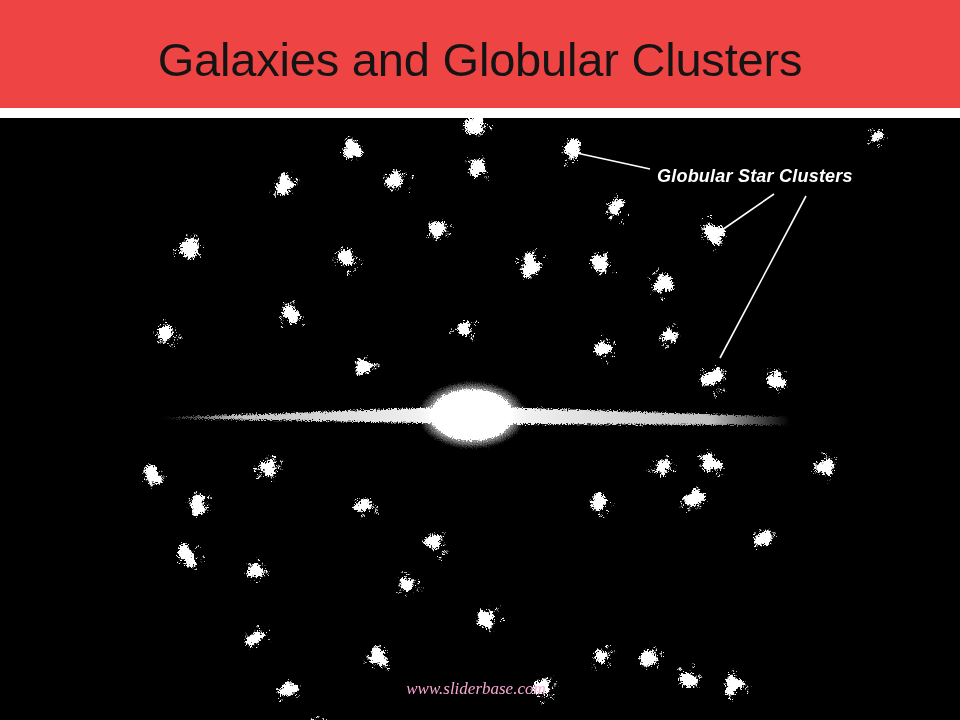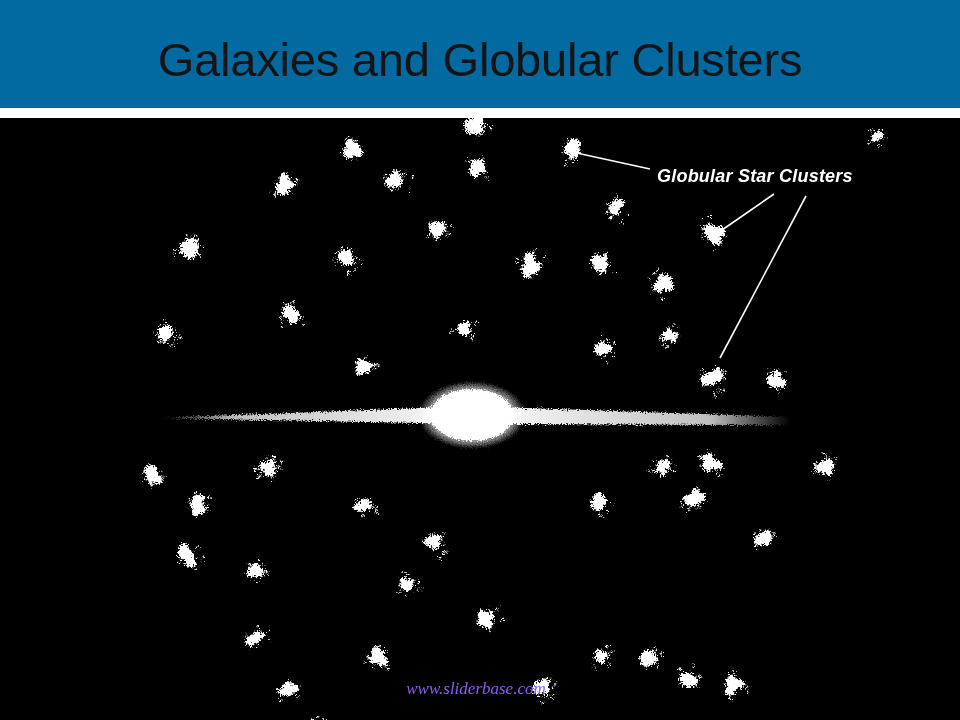--- a/index.html
+++ b/index.html
@@ -21,21 +21,21 @@
     background: #ffffff;
   }
 
   
   #title-band {
     position: absolute;
     left: 0;
     top: 0;
     width: 960px;
     height: 108px;
-    background: #0369a1;
+    background: #ef4444;
   }
   #slide-title {
     position: absolute;
     left: 0;
     top: 30px;
     width: 960px;
     text-align: center;
     font-family: "Liberation Sans", sans-serif;
     font-size: 47px;
     font-weight: 400;
@@ -82,21 +82,21 @@
 
   
   #watermark {
     position: absolute;
     left: 0;
     top: 561px;     
     width: 952px;
     text-align: center;
     font-family: "Liberation Serif", serif;
     font-size: 17px;
-    color: #8b5cf6;
+    color: #f9a8d4;
     white-space: nowrap;
   }
 </style>
 </head>
 <body>
 
 <div id="slide">
 
   <div id="title-band">
     <div id="slide-title">Galaxies and Globular Clusters</div>

